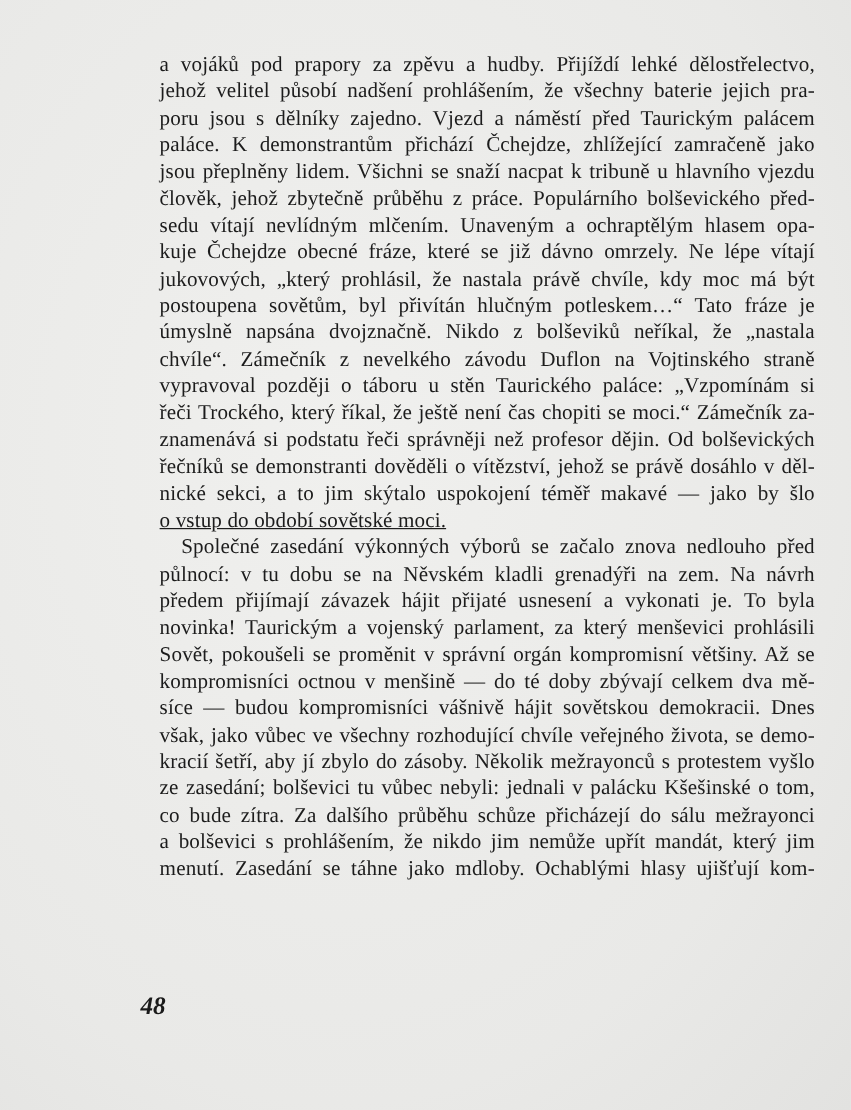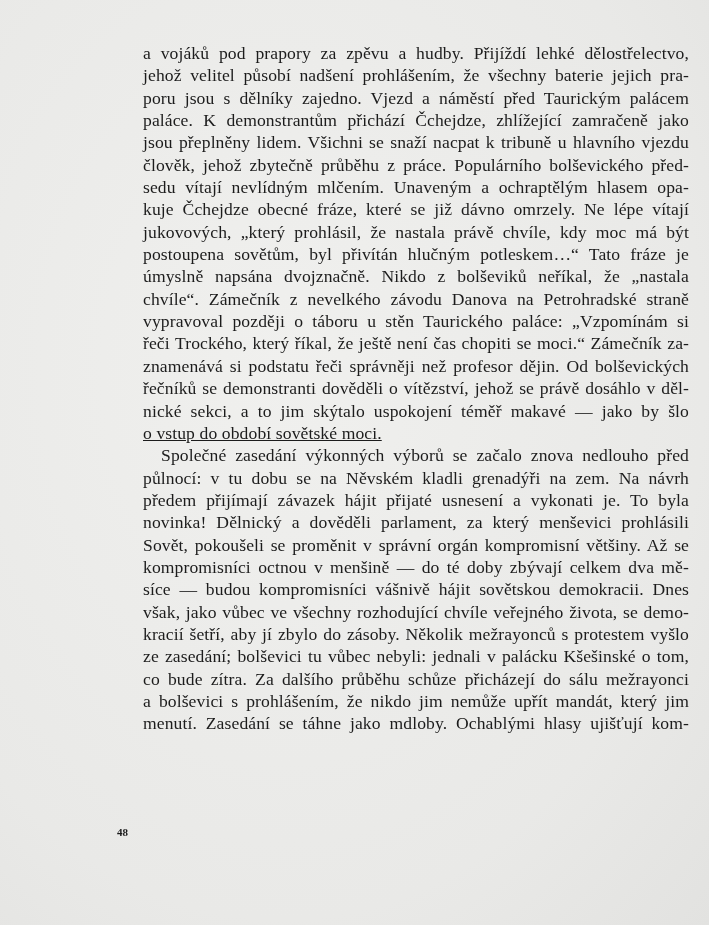--- a/index.html
+++ b/index.html
@@ -17,21 +17,21 @@
     }
     .page {
       position: absolute;
       left: 0; top: 0;
       width: 709px;
       height: 925px;
       background: radial-gradient(ellipse at 40% 40%, #f0f0ee 0%, #e9e9e7 70%, #e2e2e0 100%);
     }
     .text-column {
       position: absolute;
-      left: 143px;
+      left: 133px;
       top: 42px;
       width: 546px;
     }
     .line {
       display: block;
       height: 22.35px;
       line-height: 22.35px;
       font-family: "Liberation Serif", "DejaVu Serif", serif;
       font-size: 17.6px;
       white-space: nowrap;
@@ -45,51 +45,52 @@
     }
     .line.indent {
       padding-left: 18px;
     }
     .page-number {
       position: absolute;
       left: 117px;
       top: 826px;
       font-family: "Liberation Serif", "DejaVu Serif", serif;
       font-weight: bold;
-      font-size: 11px;
+      font-size: 21px;
       color: #1a1a1a;
+      font-style: italic;
     }
   </style>
 </head>
 <body>
 
 <div class="page">
   <div class="text-column" id="text-column">
       <span class="line">a vojáků pod prapory za zpěvu a hudby. Přijíždí lehké dělostřelectvo,</span>
       <span class="line">jehož velitel působí nadšení prohlášením, že všechny baterie jejich pra-</span>
       <span class="line">poru jsou s dělníky zajedno. Vjezd a náměstí před Taurickým palácem</span>
       <span class="line">paláce. K demonstrantům přichází Čchejdze, zhlížející zamračeně jako</span>
       <span class="line">jsou přeplněny lidem. Všichni se snaží nacpat k tribuně u hlavního vjezdu</span>
       <span class="line">člověk, jehož zbytečně průběhu z práce. Populárního bolševického před-</span>
       <span class="line">sedu vítají nevlídným mlčením. Unaveným a ochraptělým hlasem opa-</span>
       <span class="line">kuje Čchejdze obecné fráze, které se již dávno omrzely. Ne lépe vítají</span>
       <span class="line">jukovových, „který prohlásil, že nastala právě chvíle, kdy moc má být</span>
       <span class="line">postoupena sovětům, byl přivítán hlučným potleskem…“ Tato fráze je</span>
       <span class="line">úmyslně napsána dvojznačně. Nikdo z bolševiků neříkal, že „nastala</span>
-      <span class="line">chvíle“. Zámečník z nevelkého závodu Danova na Petrohradské straně</span>
+      <span class="line">chvíle“. Zámečník z nevelkého závodu Duflon na Vojtinského straně</span>
       <span class="line">vypravoval později o táboru u stěn Taurického paláce: „Vzpomínám si</span>
       <span class="line">řeči Trockého, který říkal, že ještě není čas chopiti se moci.“ Zámečník za-</span>
       <span class="line">znamenává si podstatu řeči správněji než profesor dějin. Od bolševických</span>
       <span class="line">řečníků se demonstranti dověděli o vítězství, jehož se právě dosáhlo v děl-</span>
       <span class="line">nické sekci, a to jim skýtalo uspokojení téměř makavé — jako by šlo</span>
       <span class="line last">o vstup do období sovětské moci.</span>
       <span class="line indent">Společné zasedání výkonných výborů se začalo znova nedlouho před</span>
       <span class="line">půlnocí: v tu dobu se na Něvském kladli grenadýři na zem. Na návrh</span>
       <span class="line">předem přijímají závazek hájit přijaté usnesení a vykonati je. To byla</span>
-      <span class="line">novinka! Dělnický a dověděli parlament, za který menševici prohlásili</span>
+      <span class="line">novinka! Taurickým a vojenský parlament, za který menševici prohlásili</span>
       <span class="line">Sovět, pokoušeli se proměnit v správní orgán kompromisní většiny. Až se</span>
       <span class="line">kompromisníci octnou v menšině — do té doby zbývají celkem dva mě-</span>
       <span class="line">síce — budou kompromisníci vášnivě hájit sovětskou demokracii. Dnes</span>
       <span class="line">však, jako vůbec ve všechny rozhodující chvíle veřejného života, se demo-</span>
       <span class="line">kracií šetří, aby jí zbylo do zásoby. Několik mežrayonců s protestem vyšlo</span>
       <span class="line">ze zasedání; bolševici tu vůbec nebyli: jednali v palácku Kšešinské o tom,</span>
       <span class="line">co bude zítra. Za dalšího průběhu schůze přicházejí do sálu mežrayonci</span>
       <span class="line">a bolševici s prohlášením, že nikdo jim nemůže upřít mandát, který jim</span>
       <span class="line">menutí. Zasedání se táhne jako mdloby. Ochablými hlasy ujišťují kom-</span>
     </div>

